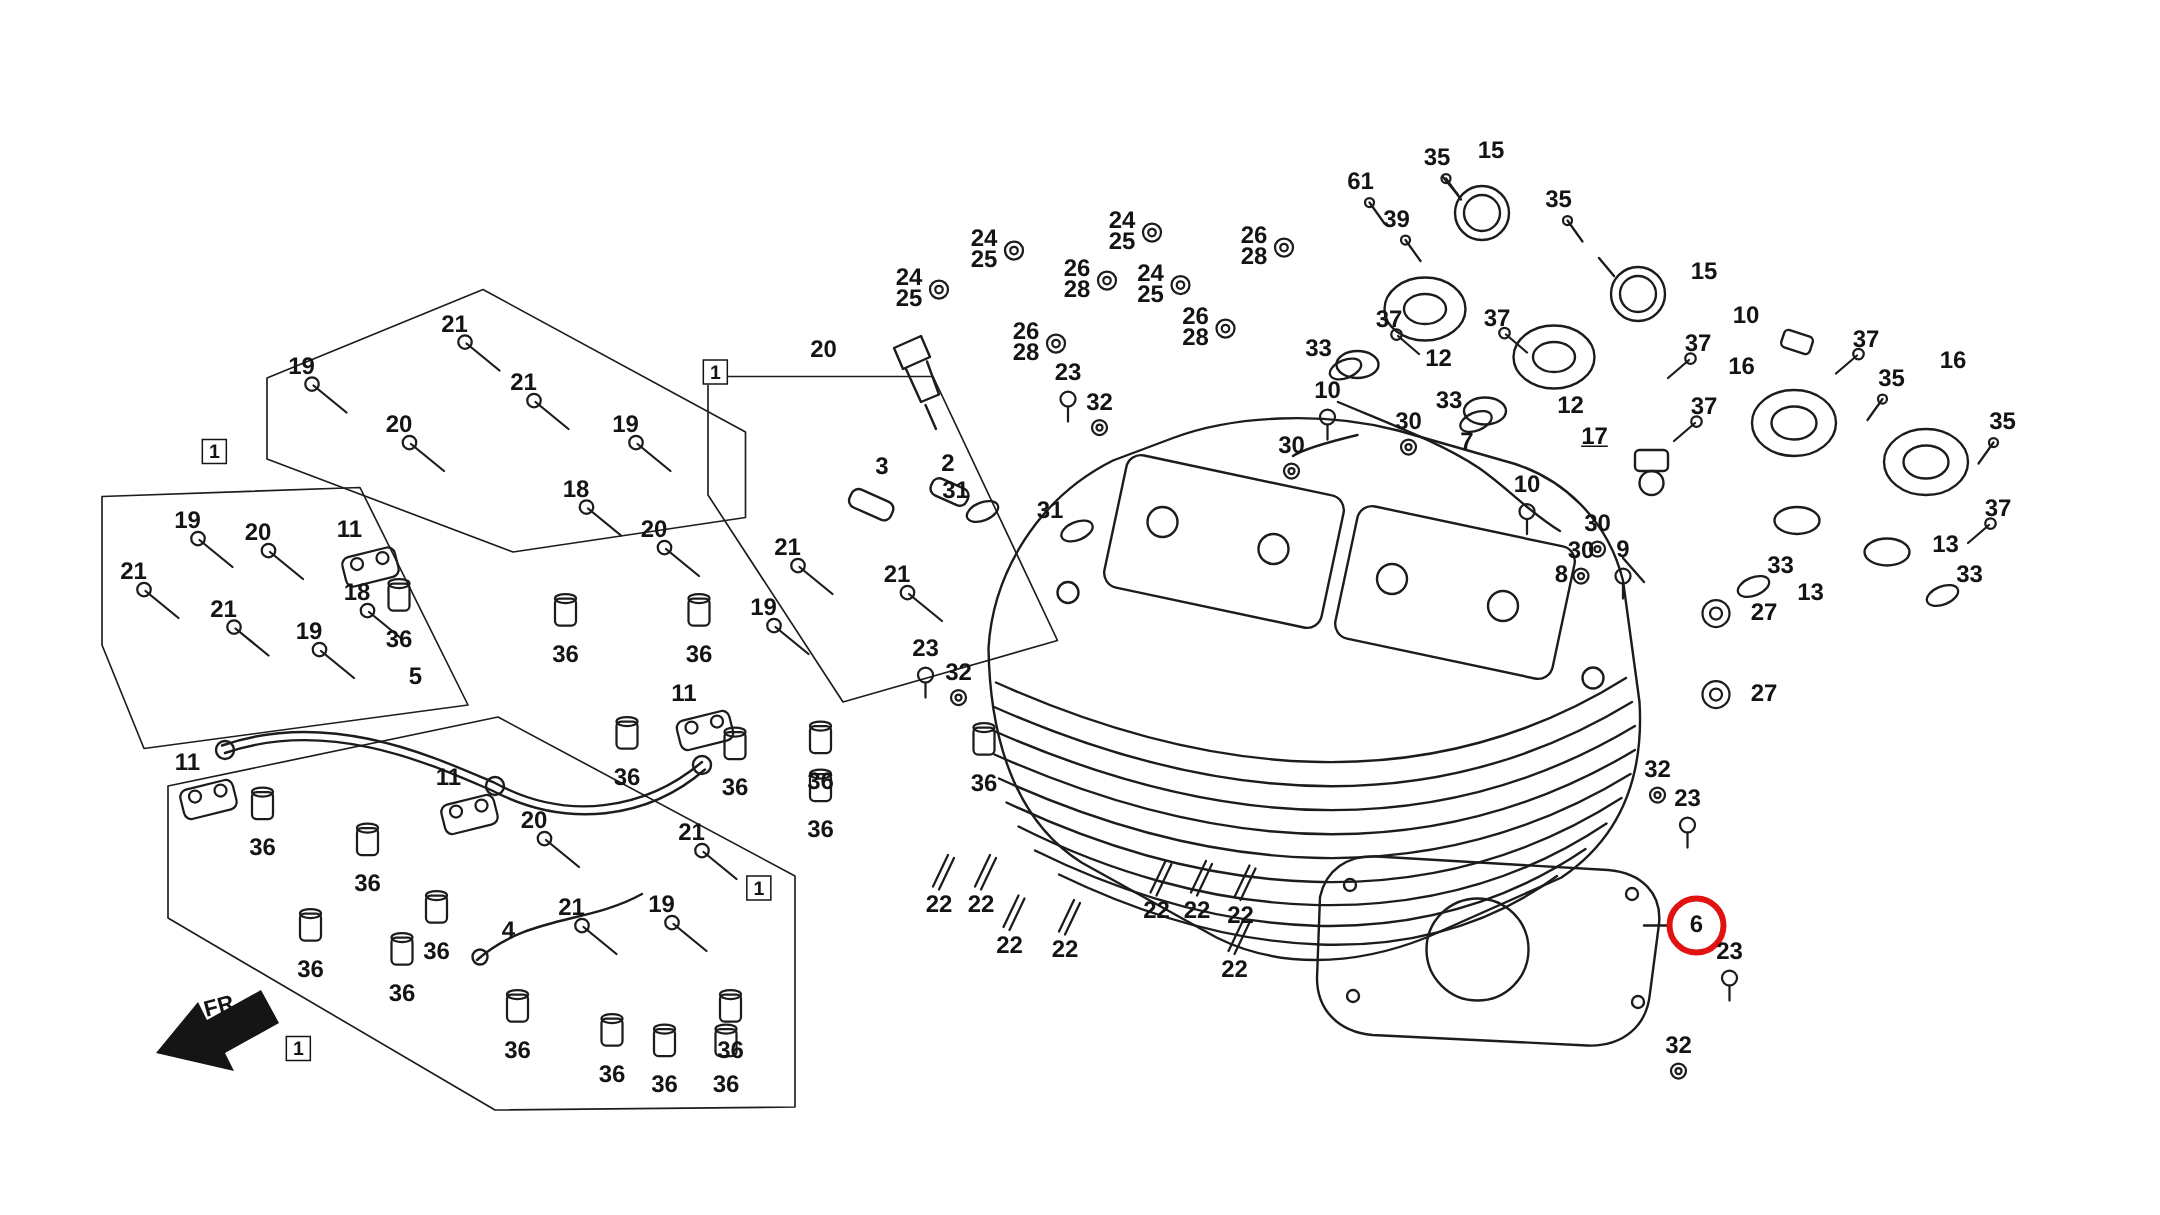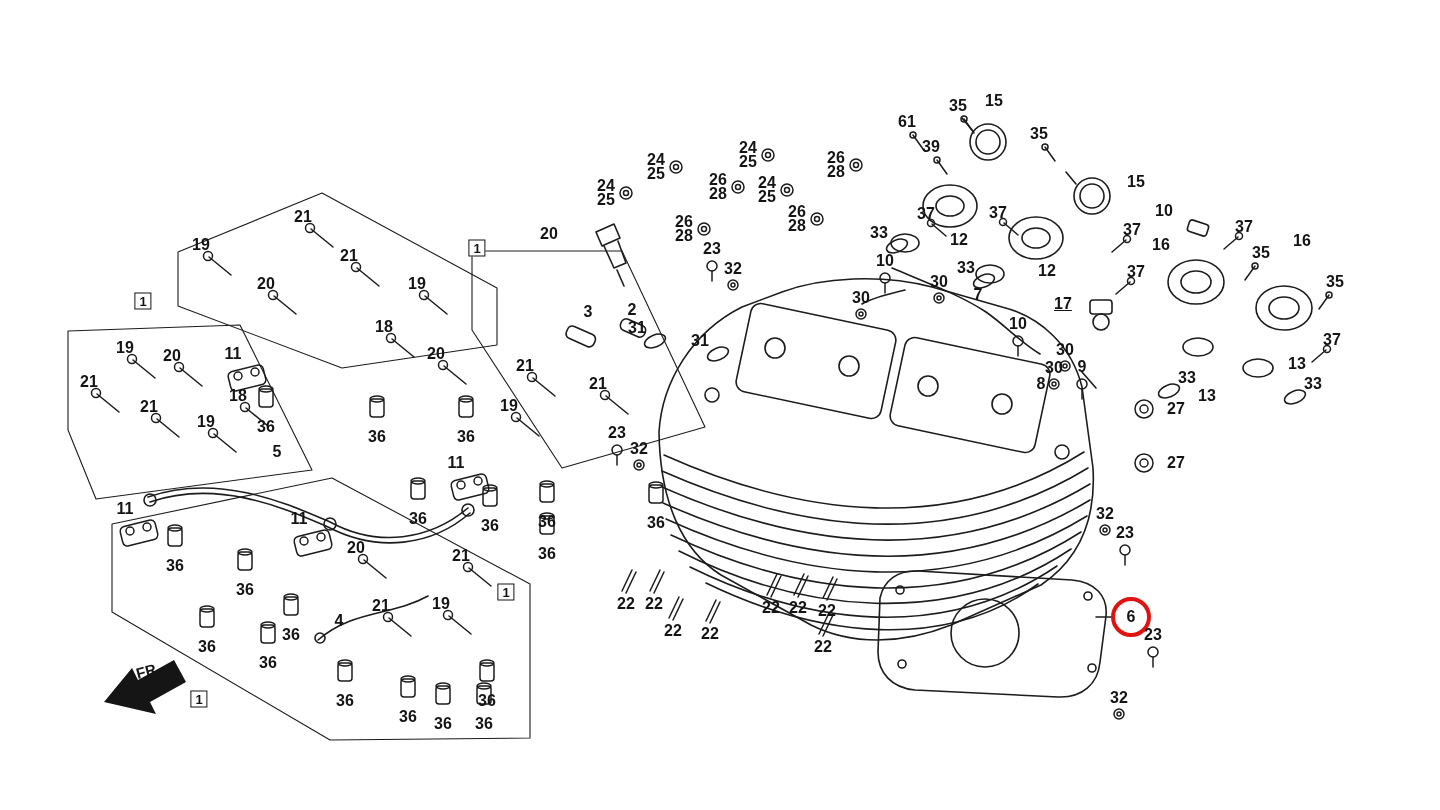--- a/index.html
+++ b/index.html
@@ -348,21 +348,21 @@
       <span class="part-label" style="left: 733px; top: 269px;">32</span>
       <span class="part-label" style="left: 1047px; top: 271px;">12</span>
       <span class="part-label" style="left: 1136px; top: 272px;">37</span>
       <span class="part-label" style="left: 1335px; top: 282px;">35</span>
       <span class="part-label" style="left: 939px; top: 282px;">30</span>
       <span class="part-label" style="left: 266px; top: 284px;">20</span>
       <span class="part-label" style="left: 417px; top: 284px;">19</span>
       <span class="part-label" style="left: 978px; top: 295px;">7</span>
       <span class="part-label" style="left: 861px; top: 298px;">30</span>
       <span class="part-label boxed" style="left: 143px; top: 301px;">1</span>
-      <span class="part-label" style="left: 1063px; top: 304px; text-decoration: underline;">17</span>
+      <span class="part-label" style="left: 1063px; top: 292px; text-decoration: underline;">17</span>
       <span class="part-label" style="left: 632px; top: 310px;">2</span>
       <span class="part-label" style="left: 588px; top: 312px;">3</span>
       <span class="part-label" style="left: 1018px; top: 324px;">10</span>
       <span class="part-label" style="left: 384px; top: 327px;">18</span>
       <span class="part-label" style="left: 637px; top: 328px;">31</span>
       <span class="part-label" style="left: 1332px; top: 340px;">37</span>
       <span class="part-label" style="left: 700px; top: 341px;">31</span>
       <span class="part-label" style="left: 125px; top: 348px;">19</span>
       <span class="part-label" style="left: 1065px; top: 350px;">30</span>
       <span class="part-label" style="left: 233px; top: 354px;">11</span>

